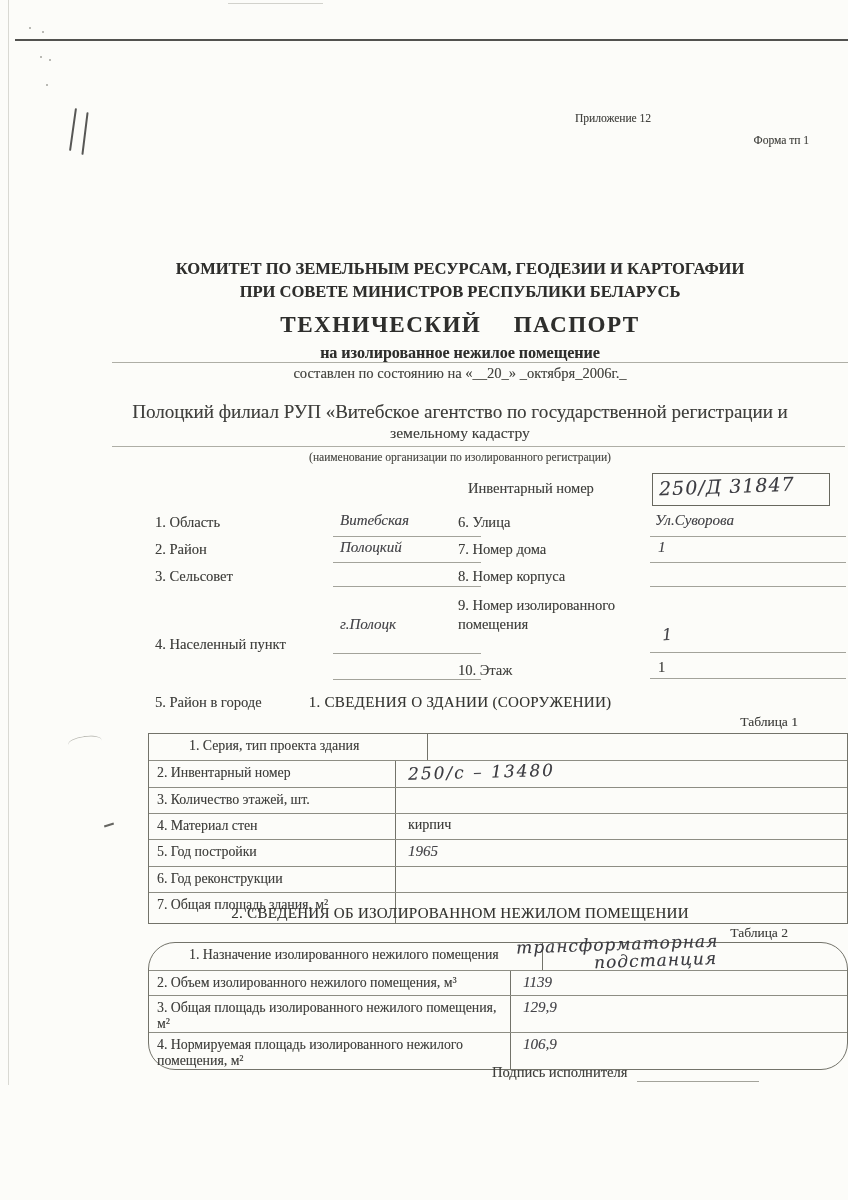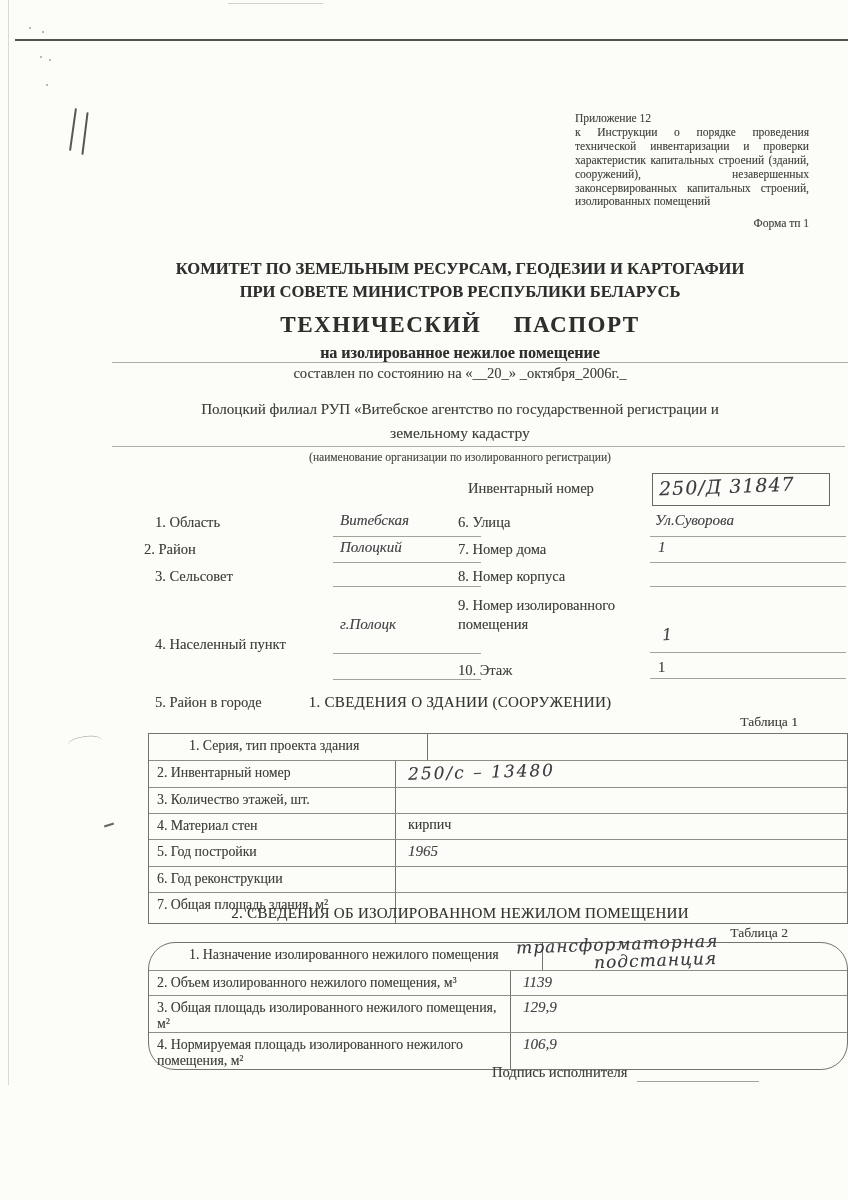--- a/index.html
+++ b/index.html
@@ -25,21 +25,21 @@
   .appendix{left:575px;top:112px;width:234px;font-size:11.5px;line-height:13.9px;color:#454541;}
   .appendix .a-body{text-align:justify;}
   .appendix .a-form{text-align:right;margin-top:8px;}
   
   .committee{left:110px;top:257px;width:700px;text-align:center;font-weight:bold;font-size:16.5px;line-height:23px;color:#2e2e2c;}
   .doc-title{left:110px;top:312px;width:700px;text-align:center;font-weight:bold;font-size:23px;letter-spacing:1.5px;word-spacing:9px;color:#2e2e2c;white-space:pre-wrap;}
   .doc-subtitle{left:110px;top:344px;width:700px;text-align:center;font-weight:bold;font-size:16px;color:#2e2e2c;}
   .rule{height:1px;background:#aeaea6;}
   .rule-subtitle{left:112px;top:362px;width:736px;}
   .date-line{left:110px;top:365px;width:700px;text-align:center;font-size:14.5px;color:#44443f;}
-  .org1{left:110px;top:401px;width:700px;text-align:center;font-size:15px;}
+  .org1{left:110px;top:401px;width:700px;text-align:center;font-size:19px;}
   .org2{left:110px;top:424px;width:700px;text-align:center;font-size:15.5px;}
   .rule-org{left:112px;top:446px;width:733px;}
   .org-caption{left:110px;top:451px;width:700px;text-align:center;font-size:11.5px;color:#4a4a45;}
   .inv-label{left:468px;top:480px;font-size:14.5px;}
   .inv-box{left:652px;top:473px;width:176px;height:31px;border:1px solid #68685f;}
   .hand{font-family:"DejaVu Serif", serif;font-style:italic;color:#3c3c42;}
   .inv-value{left:659px;top:475px;font-size:19px;letter-spacing:1px;transform:rotate(-2deg);}
   
   .flabel{font-size:14.5px;color:#3f3f3c;}
   .fvalue{font-style:italic;font-size:15px;color:#45454a;}
@@ -81,21 +81,20 @@
   <div class="abs dot" style="left:29px;top:27px;"></div>
   <div class="abs dot" style="left:42px;top:31px;"></div>
   <div class="abs dot" style="left:40px;top:56px;"></div>
   <div class="abs dot" style="left:49px;top:59px;"></div>
   <div class="abs dot" style="left:46px;top:84px;"></div>
   <div class="abs curve-mark"></div>
   <div class="abs dash-mark"></div>
 
   <div class="abs appendix">
     <div>Приложение 12</div>
-    <div class="a-body">к Инструкции о порядке проведения технической инвентаризации и проверки характеристик капитальных строений (зданий, сооружений), незавершенных законсервированных капитальных строений, изолированных помещений</div>
     <div class="a-form">Форма тп 1</div>
   </div>
 
   <div class="abs committee">
     <div>КОМИТЕТ ПО ЗЕМЕЛЬНЫМ РЕСУРСАМ, ГЕОДЕЗИИ И КАРТОГАФИИ</div>
     <div>ПРИ СОВЕТЕ МИНИСТРОВ РЕСПУБЛИКИ БЕЛАРУСЬ</div>
   </div>
 
   <div class="abs doc-title">ТЕХНИЧЕСКИЙ  ПАСПОРТ</div>
   <div class="abs doc-subtitle">на изолированное нежилое помещение</div>
@@ -108,21 +107,21 @@
   <div class="abs org-caption">(наименование организации по изолированного регистрации)</div>
 
   <div class="abs inv-label flabel">Инвентарный номер</div>
   <div class="abs inv-box"></div>
   <div class="abs inv-value hand">250/Д 31847</div>
 
   <div class="abs flabel" style="left:155px;top:514px;">1. Область</div>
   <div class="abs fvalue" style="left:340px;top:512px;">Витебская</div>
   <div class="abs uline ul-l" style="top:536px;"></div>
 
-  <div class="abs flabel" style="left:144px;top:541px;">2. Район</div>
+  <div class="abs flabel" style="left:155px;top:541px;">2. Район</div>
   <div class="abs fvalue" style="left:340px;top:539px;">Полоцкий</div>
   <div class="abs uline ul-l" style="top:562px;"></div>
 
   <div class="abs flabel" style="left:155px;top:568px;">3. Сельсовет</div>
   <div class="abs fvalue" style="left:340px;top:566px;"></div>
   <div class="abs uline ul-l" style="top:586px;"></div>
 
   <div class="abs fvalue" style="left:340px;top:616px;">г.Полоцк</div>
   <div class="abs flabel" style="left:155px;top:636px;">4. Населенный пункт</div>
   <div class="abs uline ul-l" style="top:653px;"></div>

